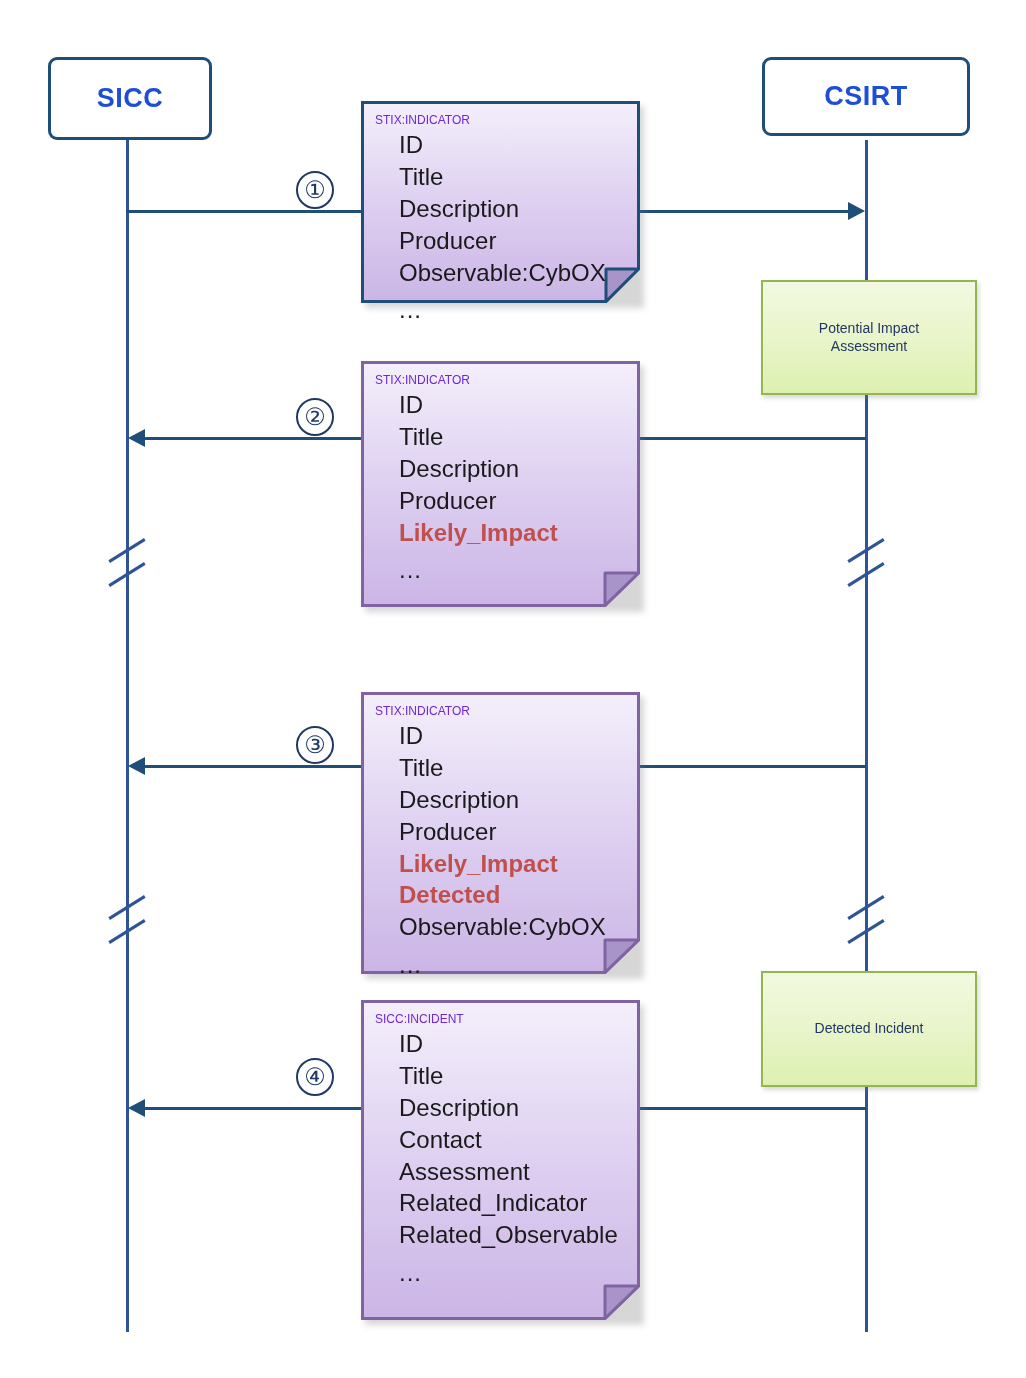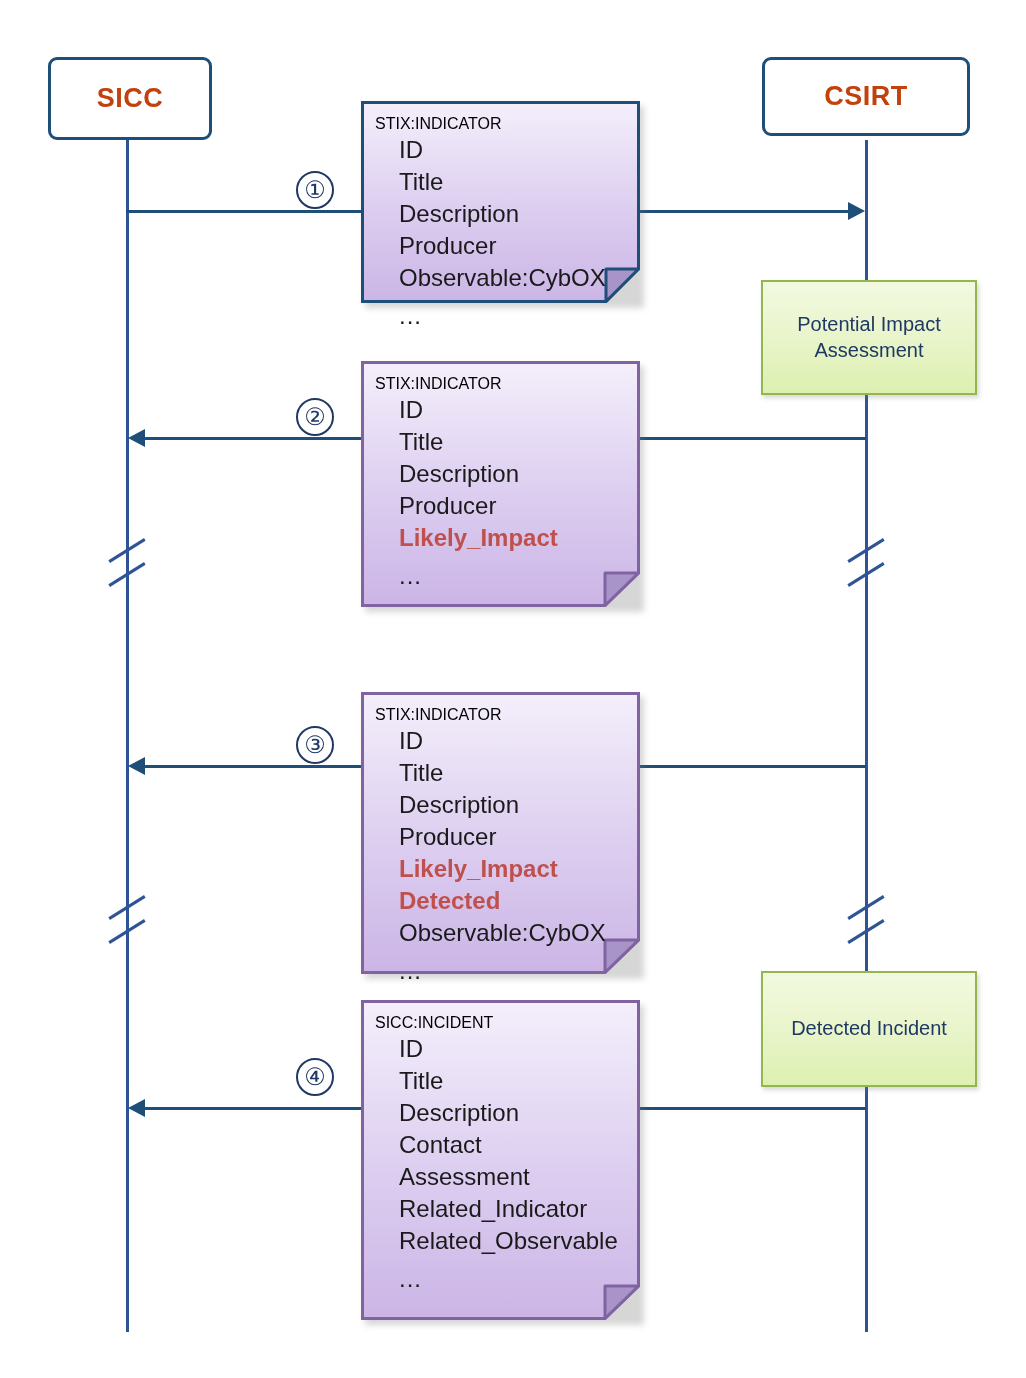--- a/index.html
+++ b/index.html
@@ -26,21 +26,21 @@
     border: 3px solid #1F4E79;
     border-radius: 9px;
     display: flex;
     align-items: center;
     justify-content: center;
     z-index: 6;
   }
   .actor-label {
     font-size: 27px;
     font-weight: bold;
-    color: #c2410c;
+    color: #1d4ed8;
     letter-spacing: 0.5px;
   }
 
   
   .lifeline {
     position: absolute;
     width: 3px;
     background: #2F5496;
     z-index: 1;
   }
@@ -129,22 +129,22 @@
   }
   .note .note-body {
     position: absolute;
     left: 0;
     top: 0;
     z-index: 2;
     padding: 12px 0 0 14px;
     box-sizing: border-box;
   }
   .note-title {
-    font-size: 16px;
-    color: #000000;
+    font-size: 12px;
+    color: #6d28d9;
     line-height: 1.33;
     white-space: nowrap;
   }
   .note-field {
     font-size: 24px;
     color: #1a1a1a;
     line-height: 1.33;
     padding-left: 24px;
     white-space: nowrap;
   }
@@ -164,21 +164,21 @@
     border: 2px solid #94B64E;
     background: linear-gradient(to bottom, #F2F9E0 0%, #EAF5CD 45%, #DDF0B0 100%);
     display: flex;
     align-items: center;
     justify-content: center;
     text-align: center;
     z-index: 5;
     box-shadow: 2px 3px 4px rgba(120,120,120,0.28);
   }
   .proc-label {
-    font-size: 20px;
+    font-size: 14px;
     color: #1F3864;
     line-height: 1.28;
     padding: 0 8px;
   }
 </style>
 </head>
 <body>
 
 <div id="canvas">
 

